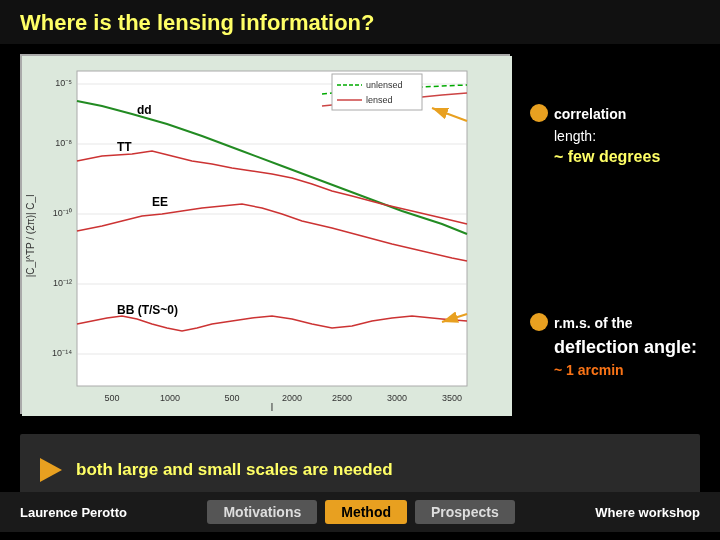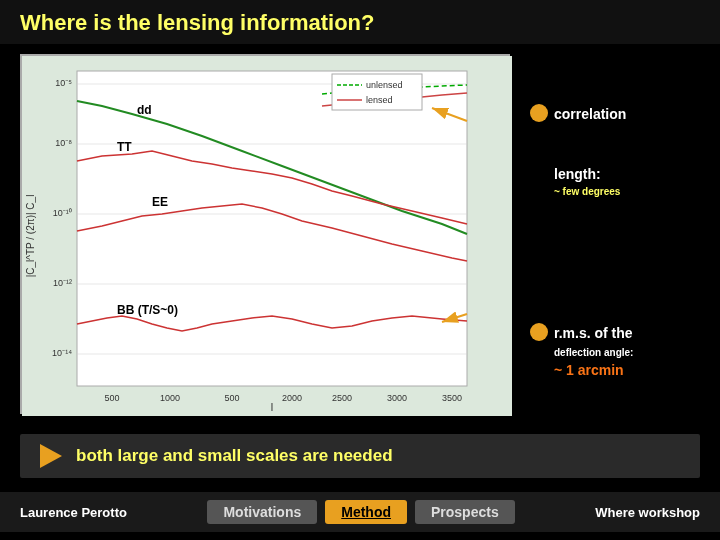--- a/index.html
+++ b/index.html
@@ -64,21 +64,21 @@
     .annotation-row {
       display: flex;
       align-items: flex-end;
       margin-bottom: 2px;
     }
 
     
     #message-bar {
       background: #2a2a2a;
       margin: 0 20px;
-      padding: 10px 20px;
+      padding: 24px 20px;
       display: flex;
       align-items: center;
       gap: 14px;
       border-radius: 2px;
     }
 
     .arrow-right {
       width: 0;
       height: 0;
       border-top: 12px solid transparent;
@@ -205,43 +205,43 @@
       <text x="344" y="47" font-size="9" fill="#333">lensed</text>
     </svg>
   </div>
 
   <div id="right-annotations">
     <div class="annotation-block" style="margin-top:30px;">
       <div class="annotation-row">
         <span class="annotation-dot" style="background:#e8a020;"></span>
         <span style="color:#fff; font-size:14px; font-weight:bold;">correlation</span>
       </div>
-      <div style="color:#fff; font-size:14px; font-weight:bold; padding-left:24px;margin-top:38px;">length:</div>
-      <div style="color:#ffff66; font-size:10px; font-weight:bold; padding-left:24px;">~ few degrees</div>
+      <div style="color:#fff; font-size:14px; font-weight:normal; padding-left:24px;">length:</div>
+      <div style="color:#ffff66; font-size:16px; font-weight:bold; padding-left:24px;">~ few degrees</div>
     </div>
 
     <div class="annotation-block" style="margin-bottom:26px;">
       <div class="annotation-row">
         <span class="annotation-dot" style="background:#e8a020;"></span>
         <span style="color:#fff; font-size:14px; font-weight:bold;">r.m.s. of the</span>
       </div>
-      <div style="color:#fff; font-size:10px; font-weight:bold; padding-left:24px;">deflection angle:</div>
+      <div style="color:#fff; font-size:18px; font-weight:bold; padding-left:24px;">deflection angle:</div>
       <div style="color:#f97316; font-size:14px; font-weight:bold; padding-left:24px;">~ 1 arcmin</div>
     </div>
   </div>
 </div>
 
 <div id="message-bar" style="margin: 0 20px 8px 20px;">
   <div class="arrow-right"></div>
   <span style="color:#ffff66; font-size:17px; font-weight:bold;">both large and small scales are needed</span>
 </div>
 
 <div id="bottom-nav">
   <span style="color:#fff; font-size:13px; font-weight:bold;">Laurence Perotto</span>
 
   <div style="display:flex; gap:8px;">
     <div class="nav-tab inactive">Motivations</div>
-    <div class="nav-tab active" style="background:#e8a020; color:#000;text-decoration:underline;">Method</div>
+    <div class="nav-tab active" style="background:#e8a020; color:#000;">Method</div>
     <div class="nav-tab inactive">Prospects</div>
   </div>
 
   <span style="color:#fff; font-size:13px; font-weight:bold;">Where workshop</span>
 </div>
 
 </body></html>

